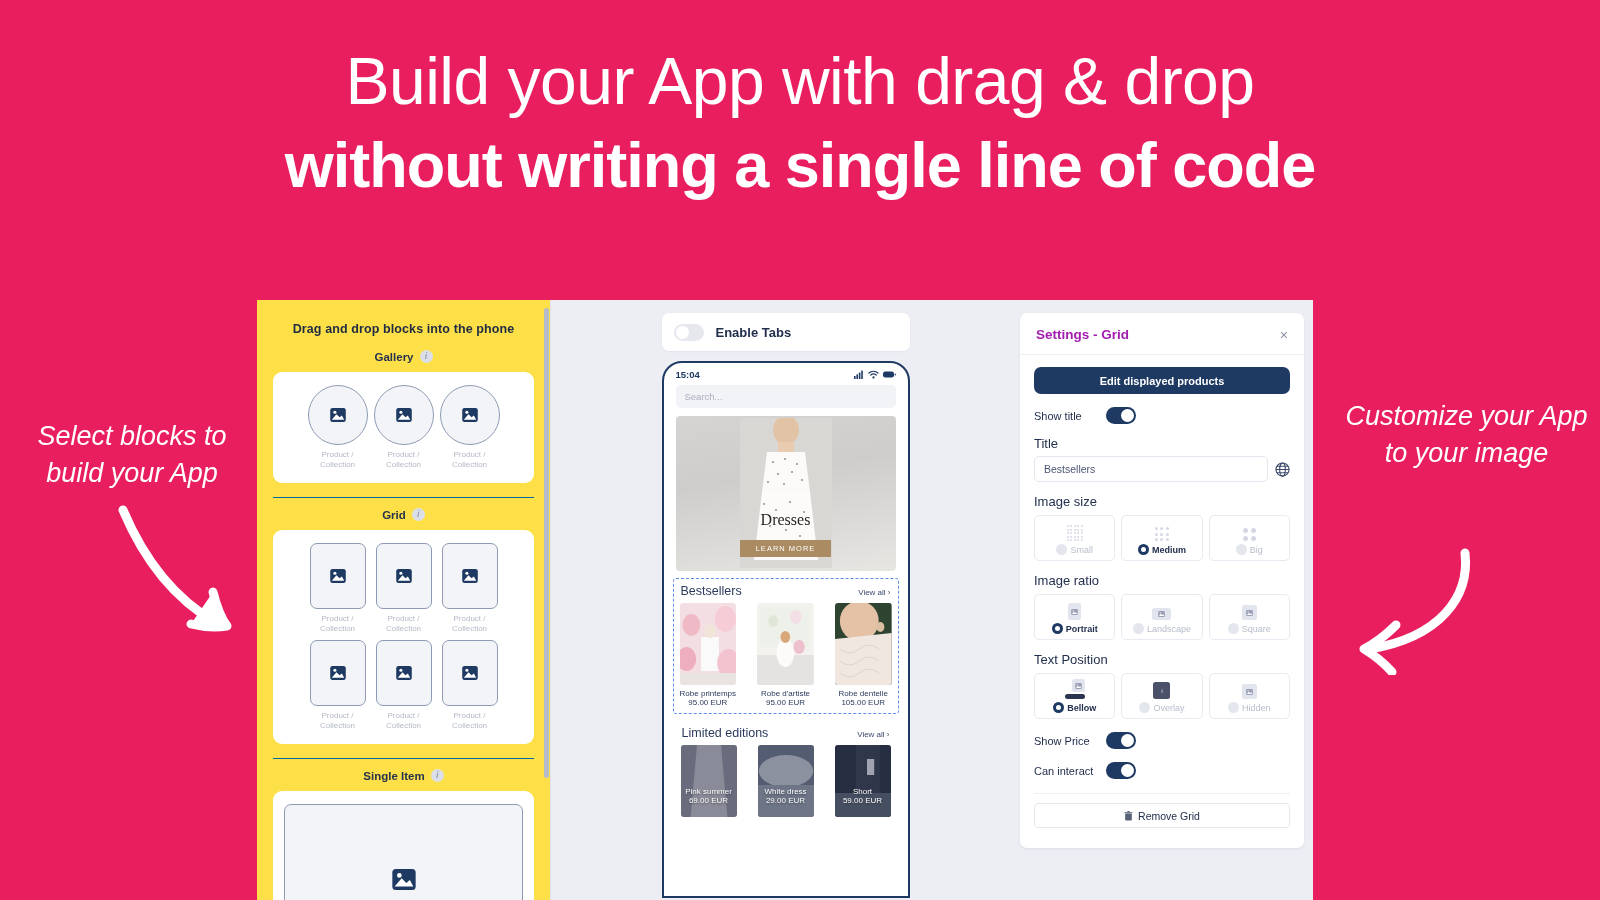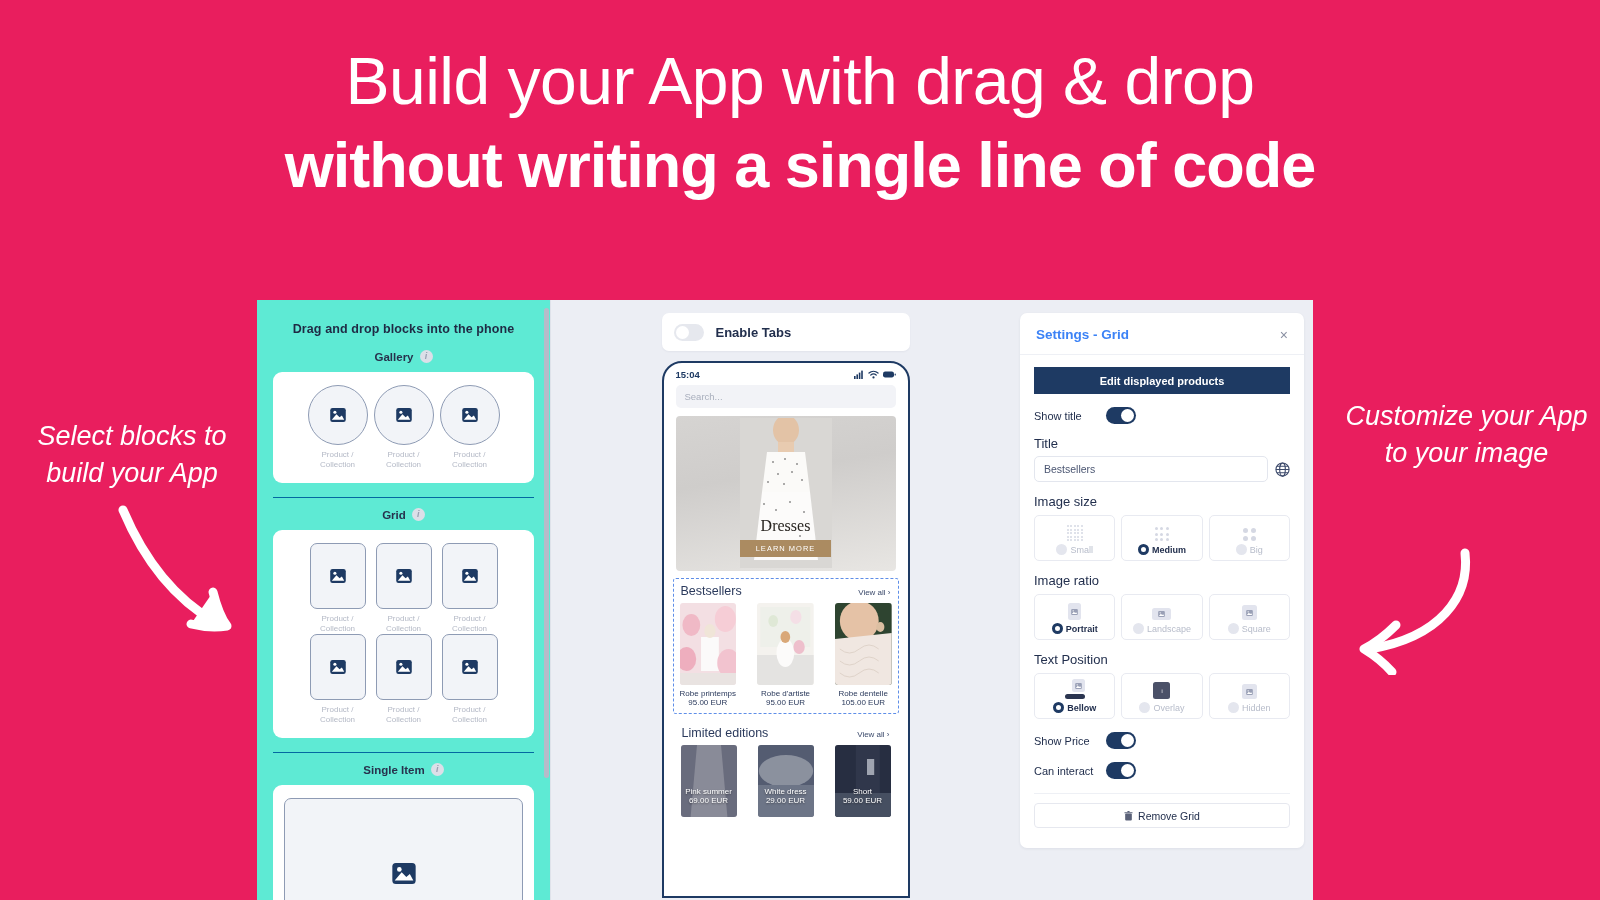--- a/index.html
+++ b/index.html
@@ -39,21 +39,21 @@
     position: absolute; left: 257px; top: 300px;
     width: 1056px; height: 600px;
     background: #eceef4;
     display: flex;
     overflow: hidden;
   }
 
   
   .blocks-panel {
     width: 294px; height: 100%;
-    background: #5eead4;
+    background: #fde047;
     position: relative;
     padding: 0 16px;
     border-right: 1px solid #dfe2ea;
   }
   .blocks-title {
     text-align: center; font-size: 12.5px; font-weight: 700;
     color: #1f2a44; padding-top: 22px; letter-spacing: 0.1px;
   }
   .block-group { margin-top: 14px; }
   .block-group + .block-group { border-top: 1px solid #0369a1; padding-top: 10px; }
@@ -65,21 +65,21 @@
   .info-dot {
     width: 13px; height: 13px; border-radius: 50%;
     background: #dcdfe8; color: #9aa1b4;
     font-size: 9px; font-weight: 700; font-style: italic;
     display: inline-flex; align-items: center; justify-content: center;
     line-height: 1;
   }
   .block-card {
     background: #ffffff; border-radius: 9px;
     padding: 13px 11px; display: flex; flex-wrap: wrap;
-    justify-content: center; gap: 0 4px;
+    justify-content: center; gap: 6px 4px;
   }
   .gallery-item { width: 62px; text-align: center; }
   .gallery-circle {
     width: 60px; height: 60px; border-radius: 50%;
     border: 1px solid #8e9bb4; background: #f2f4f8;
     display: flex; align-items: center; justify-content: center;
     margin: 0 auto;
   }
   .grid-item { width: 62px; text-align: center; }
   .grid-box {
@@ -163,21 +163,21 @@
     align-items: center; justify-content: flex-end; padding-bottom: 14px;
   }
   .hero-dress {
     position: absolute; left: 50%; top: 2px; transform: translateX(-50%);
   }
   .hero-title {
     font-size: 16px; color: #2a2622; position: relative; z-index: 2;
     font-family: "Liberation Serif", serif;
   }
   .hero-btn {
-    margin-top: 5px; background: #ab8b61; color: #fff;
+    margin-top: 11px; background: #ab8b61; color: #fff;
     font-size: 7.5px; letter-spacing: 1px; padding: 4px 16px;
     position: relative; z-index: 2;
   }
   .section {
     margin: 7px 11px 0; padding: 5px 4px 6px;
   }
   .section.selected {
     border: 1.5px dashed #5e8ee8; border-radius: 3px;
     margin: 7px 9px 0;
   }
@@ -210,26 +210,26 @@
   }
   .settings {
     width: 100%; background: #fff; border-radius: 7px;
     box-shadow: 0 1px 3px rgba(30,40,70,.07);
     height: 535px; overflow: hidden;
   }
   .set-head {
     display: flex; align-items: center; justify-content: space-between;
     padding: 14px 16px 12px; border-bottom: 1px solid #eef0f5;
   }
-  .set-title { font-size: 13.5px; font-weight: 700; color: #3b82f6; }
+  .set-title { font-size: 13.5px; font-weight: 700; color: #a21caf; }
   .set-close { font-size: 14px; color: #8a90a2; line-height: 1; }
   .set-body { padding: 12px 14px; }
   .btn-primary {
     width: 100%; height: 27px; background: #1e3a63; color: #fff;
-    border-radius: 0; font-size: 11px; font-weight: 700;
+    border-radius: 7px; font-size: 11px; font-weight: 700;
     display: flex; align-items: center; justify-content: center;
   }
   .row-toggle {
     display: flex; align-items: center; margin-top: 13px;
   }
   .row-toggle .lbl {
     font-size: 11px; color: #222f4d; width: 72px;
   }
   .field-label { font-size: 13px; color: #222f4d; margin-top: 12px; }
   .input-row { display: flex; align-items: center; gap: 7px; margin-top: 5px; }

